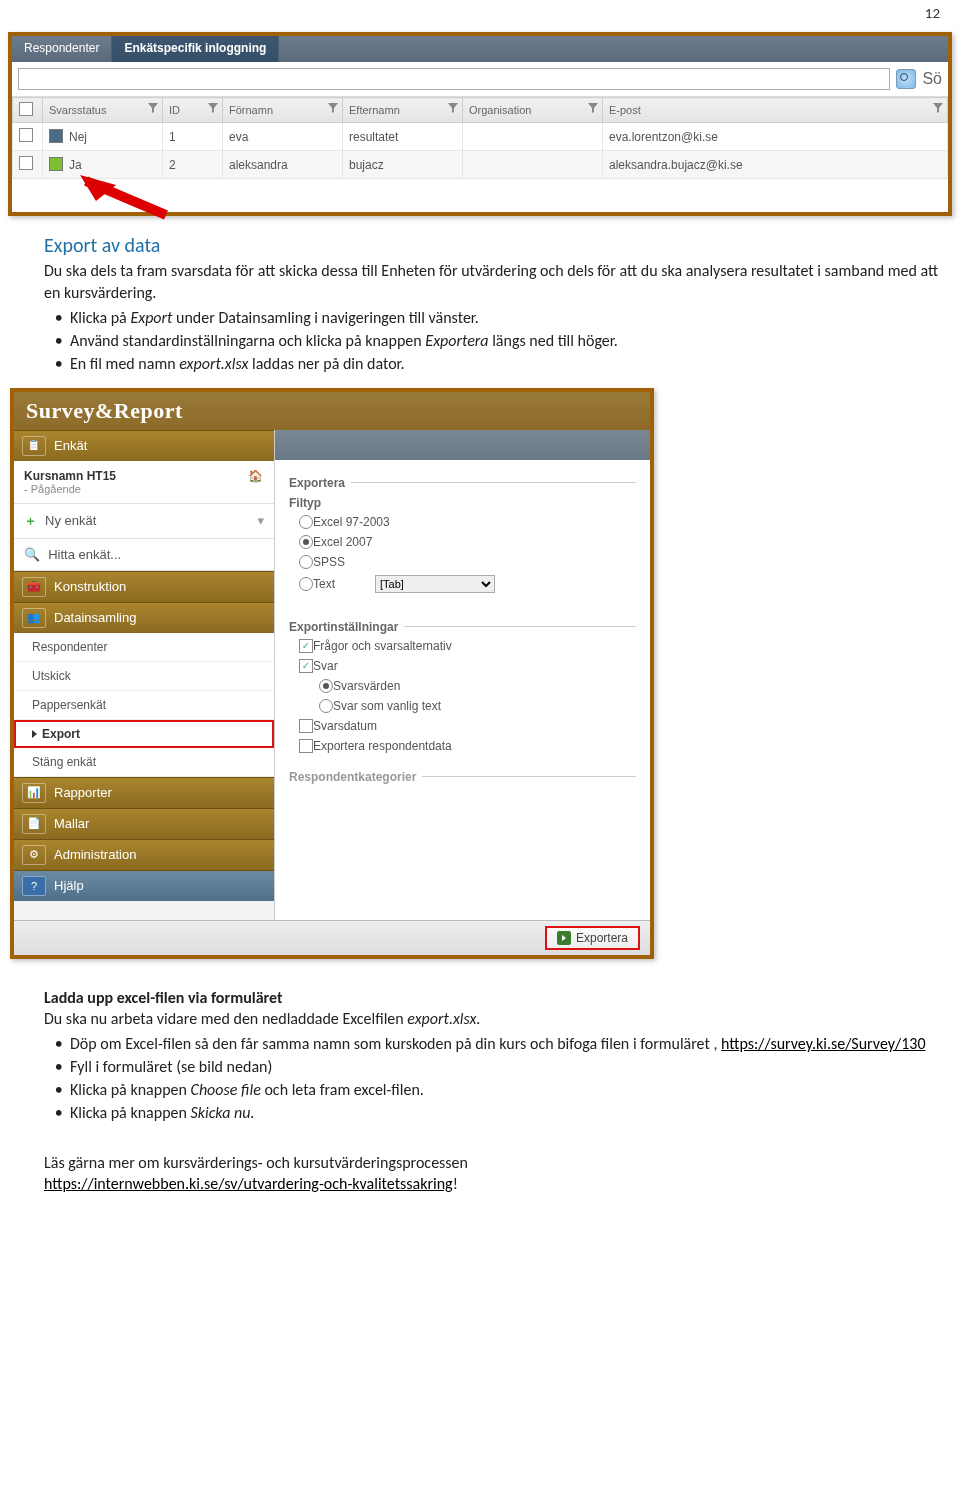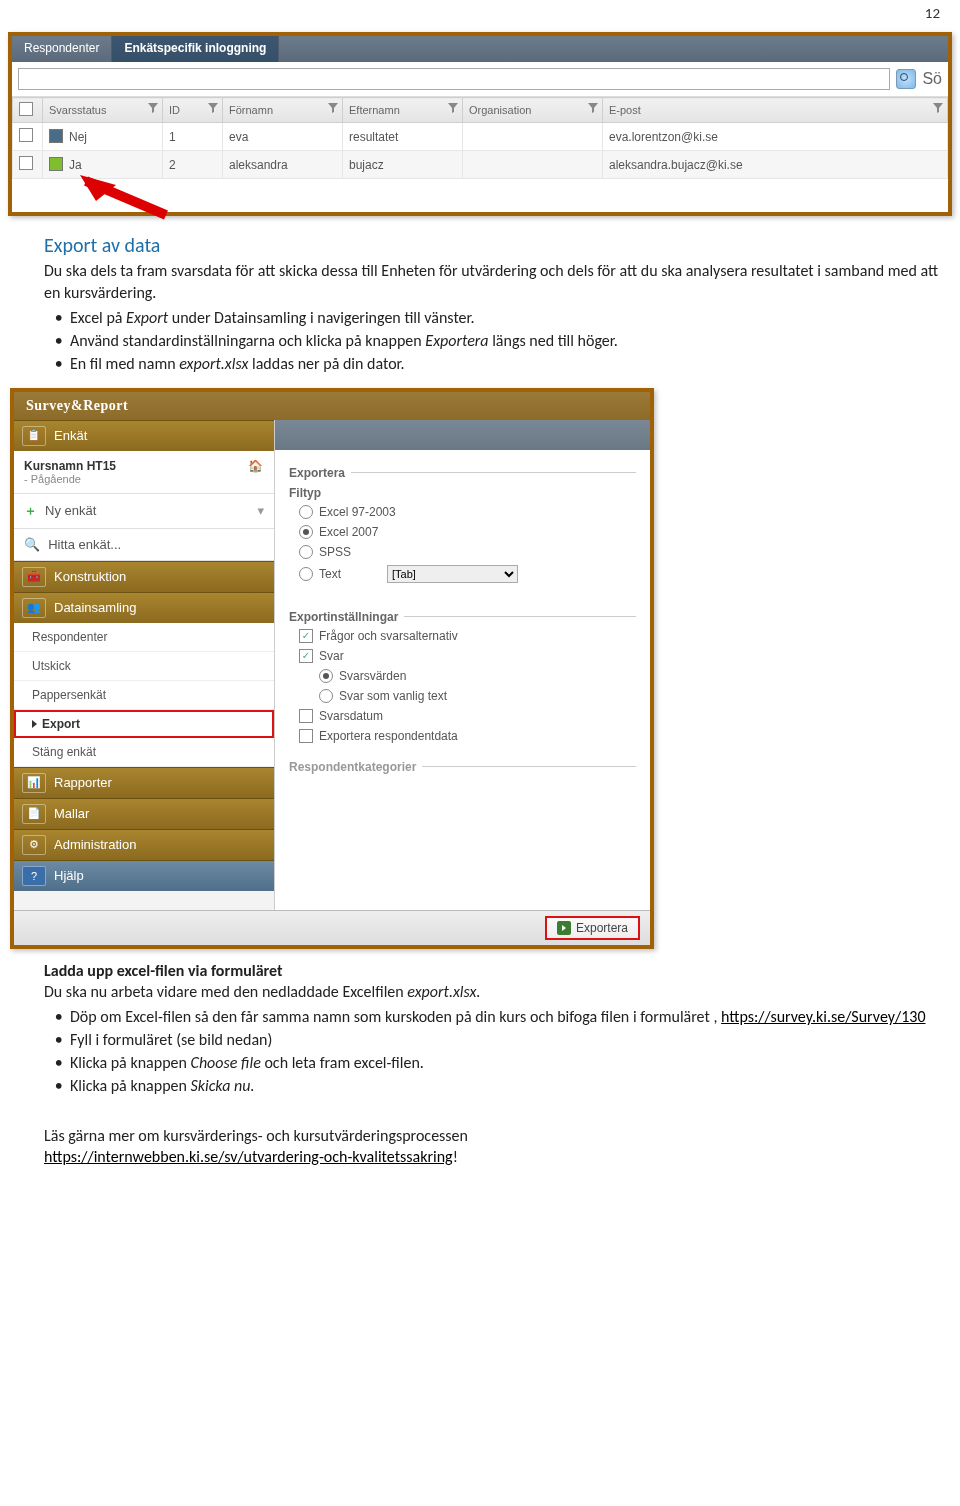--- a/index.html
+++ b/index.html
@@ -33,55 +33,55 @@
   .doc { padding:0 18px 0 44px; font-size:16px; line-height:1.32; }
   .h-blue { color:#1f6fa8; font-size:20px; margin:10px 0 2px 0; }
   ul.doc-list { margin:4px 0 14px 0; padding-left:26px; }
   ul.doc-list li { margin:2px 0; }
   ul.doc-list li::marker { content:"•  "; }
   .italic { font-style:italic; }
   a.link { color:#000000; text-decoration:underline; }
 
   
   .shot2 { width:636px; margin:10px 0 8px 10px; display:flex; flex-direction:column; }
-  .sr-logo { background:linear-gradient(#9a7a39,#8d6a28); color:#fff; font-family:Georgia, 'Times New Roman', serif; font-size:14px; font-weight:bold; padding:6px 12px; letter-spacing:0.5px; }
+  .sr-logo { background:linear-gradient(#9a7a39,#8d6a28); color:#fff; font-family:Georgia, 'Times New Roman', serif; font-size:22px; font-weight:bold; padding:6px 12px; letter-spacing:0.5px; }
   .sr-body { display:flex; height:490px; }
   .sidebar { width:260px; background:#f3f3f3; display:flex; flex-direction:column; }
   .side-sec { background:linear-gradient(#a9852e,#8b6a20); color:#fff; padding:5px 8px; display:flex; align-items:center; gap:8px; border-top:1px solid #6b520e; font-size:13px; }
   .side-icon { width:22px; height:18px; border:1px solid rgba(255,255,255,0.4); border-radius:2px; display:inline-flex;align-items:center;justify-content:center;font-size:11px;}
   .side-plain { background:#fff; border-bottom:1px solid #e0e0e0; display:flex; align-items:center; justify-content:space-between; padding:8px 10px; color:#555; font-size:13px;}
   .side-plain.left { justify-content:flex-start; gap:8px;}
   .kurs { background:#fff; padding:8px 10px; border-bottom:1px solid #e0e0e0;}
   .kurs .name { font-weight:bold; color:#333; font-size:12px;}
   .kurs .sub { color:#888; font-size:11px;}
   .kurs .home { float:right; width:16px; height:14px; }
   .sub-items { background:#fff; }
   .sub-items .item { padding:7px 14px 7px 18px; border-bottom:1px solid #eee; color:#555; font-size:12px;}
   .sub-items .item.sel { border:2px solid #d11; padding:5px 12px 5px 16px; background:#fff; font-weight:bold; color:#333;}
   .tri { display:inline-block; width:0;height:0;border-top:4px solid transparent;border-bottom:4px solid transparent;border-left:5px solid #333;margin-right:5px;}
 
   .mainpane { flex:1; background:#fff; border-left:1px solid #ccc; display:flex; flex-direction:column; }
   .mainpane .topstrip { height:30px; background:linear-gradient(#7a8896,#6a7886); }
   .mainpane .content { padding:10px 14px; color:#555; font-size:12px; }
   .fieldset-title { color:#666; font-weight:bold; margin:6px 0 2px 0; display:flex; align-items:center; gap:6px; }
   .fieldset-title .line { flex:1; height:1px; background:#ccc; }
-  .radio-row, .chk-row { display:flex; align-items:center; gap:6px; padding:3px 0 3px 10px;}
+  .radio-row, .chk-row { display:flex; align-items:center; gap:0; padding:3px 0 3px 10px;}
   .radio { width:12px;height:12px;border:1px solid #888;border-radius:50%; display:inline-flex;align-items:center;justify-content:center;}
   .radio.sel::after{content:"";width:6px;height:6px;background:#555;border-radius:50%;}
   .chkb { width:12px;height:12px;border:1px solid #888;background:#fff;display:inline-flex;align-items:center;justify-content:center;}
   .chkb.sel::after{content:"✓";font-size:10px;color:#4a7;line-height:10px;}
   .indent { margin-left:20px; }
-  select.tab { font-size:11px; border:1px solid #aaa; height:18px; width:131px; margin-left:40px;}
+  select.tab { font-size:11px; border:1px solid #aaa; height:18px; width:120px; margin-left:40px;}
   .bottombar { background:linear-gradient(#eee,#ddd); border-top:1px solid #bbb; padding:5px 10px; display:flex; justify-content:flex-end; }
   .export-btn { border:2px solid #d11; background:linear-gradient(#fafafa,#eee); padding:3px 10px; display:flex; align-items:center; gap:5px; font-size:12px; color:#444;}
   .export-btn .x { width:14px;height:14px;background:#3a7d2e;border-radius:2px;position:relative;}
   .export-btn .x::after{content:"";position:absolute;border-left:4px solid #fff;border-top:3px solid transparent;border-bottom:3px solid transparent;left:5px;top:4px;}
   .shadow { box-shadow:2px 2px 5px rgba(0,0,0,0.25); }
 
-  .h-black { font-weight:bold; font-size:16px; margin-top:11px;}
+  .h-black { font-weight:bold; font-size:16px; margin-top:28px;}
 </style>
 </head>
 <body>
 
 <div class="page">
   <div class="page-num">12</div>
 
   <div class="shot shot1 shadow">
     <div class="tabbar">
       <div class="tab">Respondenter</div>
@@ -161,21 +161,21 @@
           <path d="M10 10 L90 44" stroke="#d00" stroke-width="10" fill="none"></path>
           <path d="M4 4 L40 14 L20 30 Z" fill="#d00"></path>
         </svg>
     </div>
   </div>
 
   <div class="doc">
     <div class="h-blue">Export av data</div>
     <div>Du ska dels ta fram svarsdata för att skicka dessa till Enheten för utvärdering och dels för att du ska analysera resultatet i samband med att en kursvärdering.</div>
     <ul class="doc-list">
-      <li><span>Excel på </span><span class="italic">Export</span><span> under Datainsamling i navigeringen till vänster.</span></li>
+      <li><span>Klicka på </span><span class="italic">Export</span><span> under Datainsamling i navigeringen till vänster.</span></li>
       <li><span>Använd standardinställningarna och klicka på knappen </span><span class="italic">Exportera</span><span> längs ned till höger.</span></li>
       <li><span>En fil med namn </span><span class="italic">export.xlsx</span><span> laddas ner på din dator.</span></li>
     </ul>
   </div>
 
   <div class="shot shot2 shadow">
     <div class="sr-logo">Survey&amp;Report</div>
     <div class="sr-body">
       <div class="sidebar">
         <div class="side-sec">

